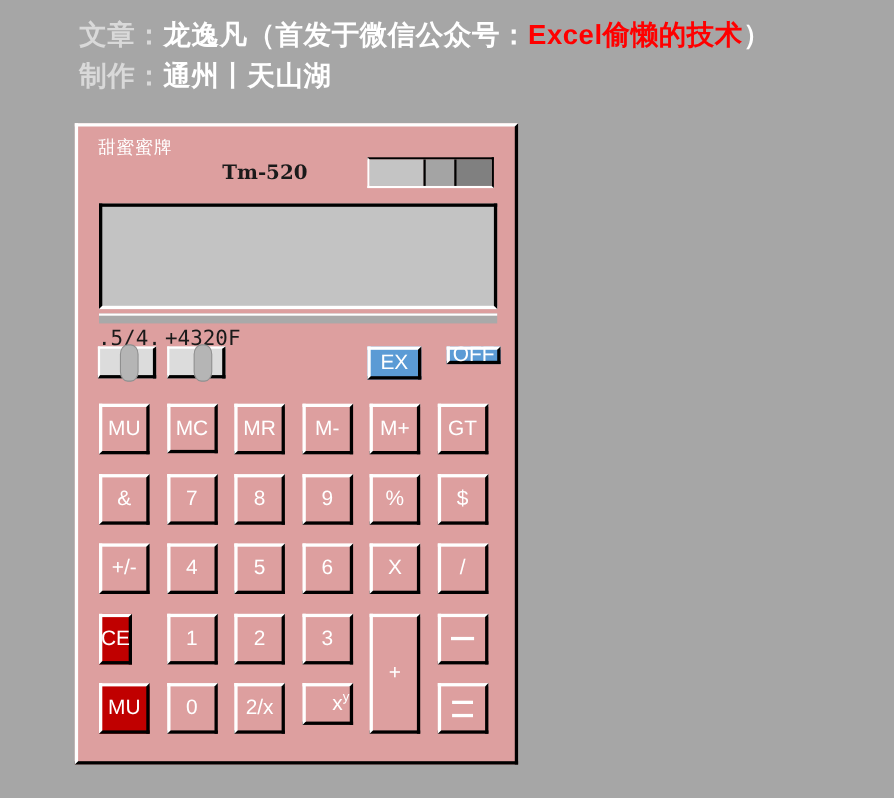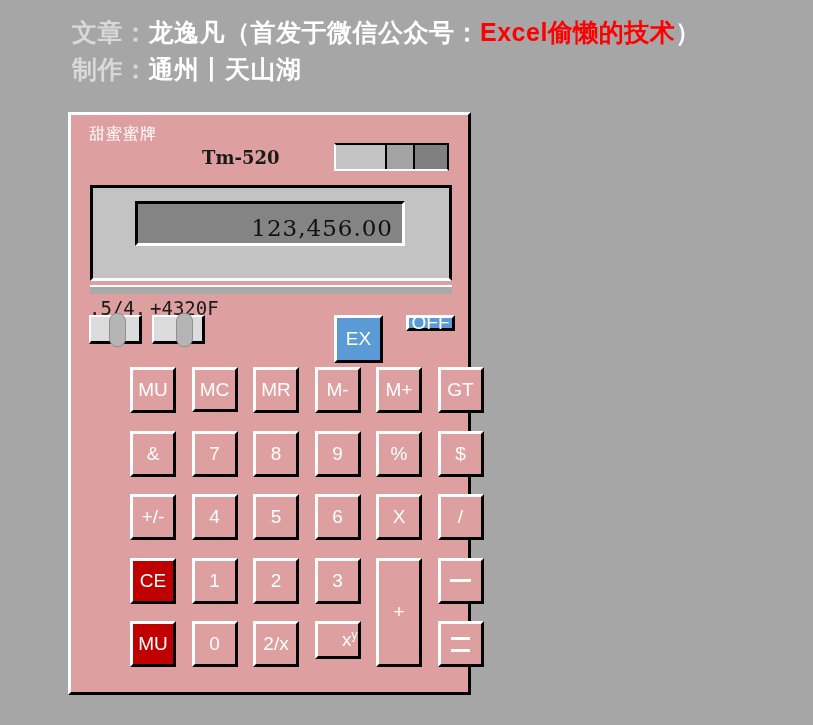--- a/index.html
+++ b/index.html
@@ -198,21 +198,21 @@
     border-right: 3px solid #000000;
     border-bottom: 3px solid #000000;
     box-sizing: border-box;
     color: #ffffff;
     font-size: 19px;
     display: flex;
     align-items: center;
     justify-content: center;
     cursor: pointer;
   }
-  #btn-ex  { left: 263px; top: 200px; width: 49px; height: 48px; }
+  #btn-ex  { left: 263px; top: 200px; width: 49px; height: 30px; }
   #btn-off { left: 335px; top: 200px; width: 49px; height: 16px; }
 
   
   #keypad {
     position: absolute;
     left: 19px;
     top: 252px;
     width: 365px;
     height: 310px;
   }
@@ -225,21 +225,20 @@
     border-bottom: 3px solid #000000;
     box-sizing: border-box;
     color: #ffffff;
     font-family: "Liberation Sans", sans-serif;
     font-size: 19px;
     display: flex;
     align-items: center;
     justify-content: center;
     cursor: pointer;
     user-select: none;
-    margin-left: 40px;
   }
   .key.red { background: #c00000; }
   .key sup { font-size: 12px; vertical-align: super; line-height: 0; }
   .key .dash {
     display: block;
     width: 21px;
     height: 3px;
     background: #ffffff;
   }
   .key .eq {
@@ -267,23 +266,20 @@
   <div id="brand-name">甜蜜蜜牌</div>
   <div id="model-name">Tm-520</div>
 
   <div id="solar-strip">
     <div class="cell cell-1"></div>
     <div class="cell cell-2"></div>
     <div class="cell cell-3"></div>
   </div>
 
   <div id="display-panel">
-    <div id="display-screen">
-      <div id="display-value">123,456.00</div>
-    </div>
   </div>
   <div id="panel-shadow-bar"></div>
 
   <div class="switch-label" id="switch-1-label">.5/4.</div>
   <div class="switch-track" id="switch-1-track">
     <div class="switch-thumb" id="switch-1-thumb"></div>
   </div>
 
   <div class="switch-label" id="switch-2-label">+4320F</div>
   <div class="switch-track" id="switch-2-track">
@@ -305,21 +301,21 @@
       <div class="key" style="width: 46px; height: 46px; left: 123px; top: 63.5px;">8</div>
       <div class="key" style="width: 46px; height: 46px; left: 184.5px; top: 63.5px;">9</div>
       <div class="key" style="width: 46px; height: 46px; left: 246px; top: 63.5px;">%</div>
       <div class="key" style="width: 46px; height: 46px; left: 307.5px; top: 63.5px;">$</div>
       <div class="key" style="width: 46px; height: 46px; left: 0px; top: 127px;">+/-</div>
       <div class="key" style="width: 46px; height: 46px; left: 61.5px; top: 127px;">4</div>
       <div class="key" style="width: 46px; height: 46px; left: 123px; top: 127px;">5</div>
       <div class="key" style="width: 46px; height: 46px; left: 184.5px; top: 127px;">6</div>
       <div class="key" style="width: 46px; height: 46px; left: 246px; top: 127px;">X</div>
       <div class="key" style="width: 46px; height: 46px; left: 307.5px; top: 127px;">/</div>
-      <div class="key red" style="width: 46px; height: 46px; left: 0px; top: 190.5px;">CE</div>
+      <div class="key red" style="width: 30px; height: 46px; left: 0px; top: 190.5px;">CE</div>
       <div class="key" style="width: 46px; height: 46px; left: 61.5px; top: 190.5px;">1</div>
       <div class="key" style="width: 46px; height: 46px; left: 123px; top: 190.5px;">2</div>
       <div class="key" style="width: 46px; height: 46px; left: 184.5px; top: 190.5px;">3</div>
       <div class="key red" style="width: 46px; height: 46px; left: 0px; top: 254px;">MU</div>
       <div class="key" style="width: 46px; height: 46px; left: 61.5px; top: 254px;">0</div>
       <div class="key" style="width: 46px; height: 46px; left: 123px; top: 254px;">2/x</div>
       <div class="key" style="width: 46px; height: 38px; left: 184.5px; top: 254px; justify-content: flex-end;">
         <span>x<sup>y</sup></span>
       </div>
       <div class="key" style="width: 46px; height: 109.5px; left: 246px; top: 190.5px;">+</div>

